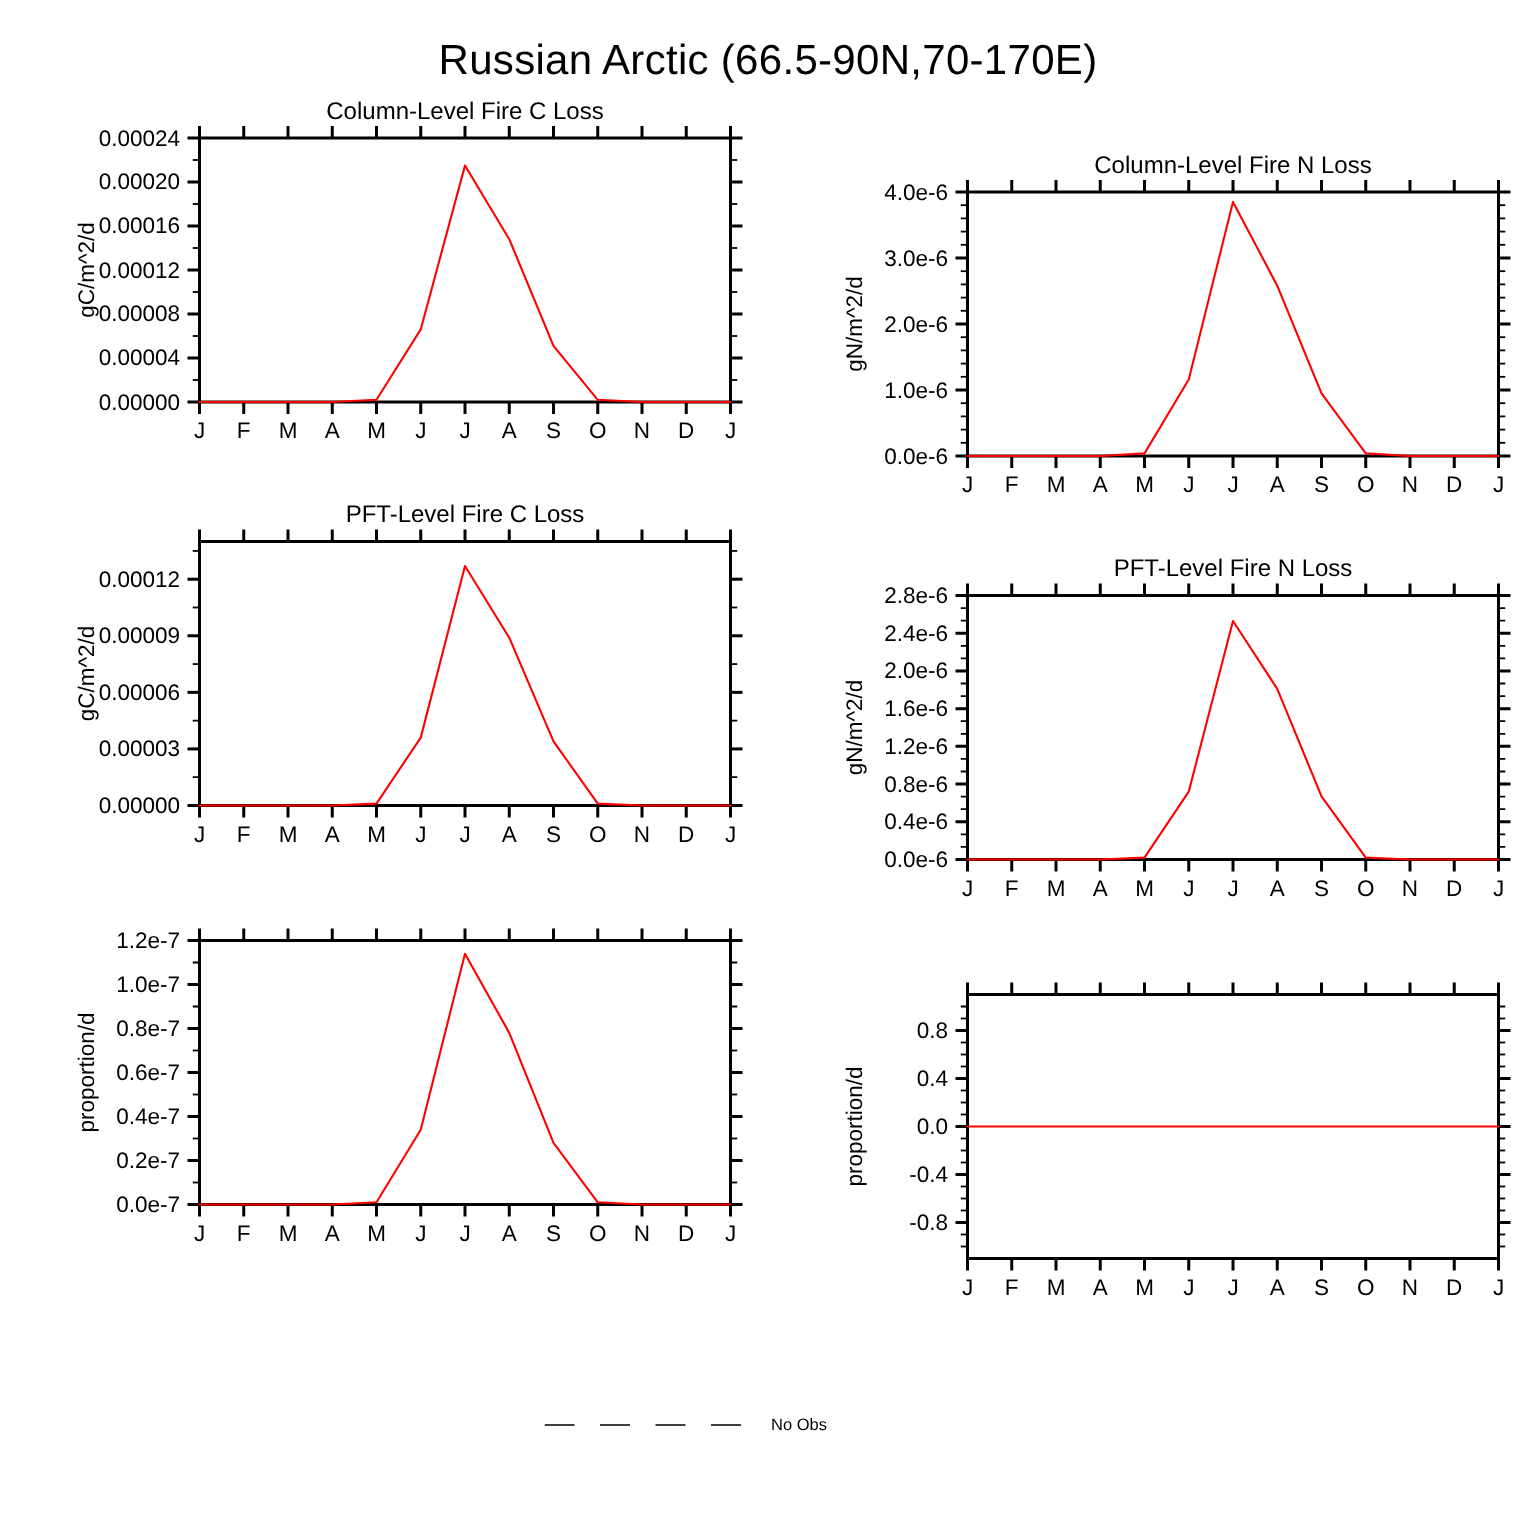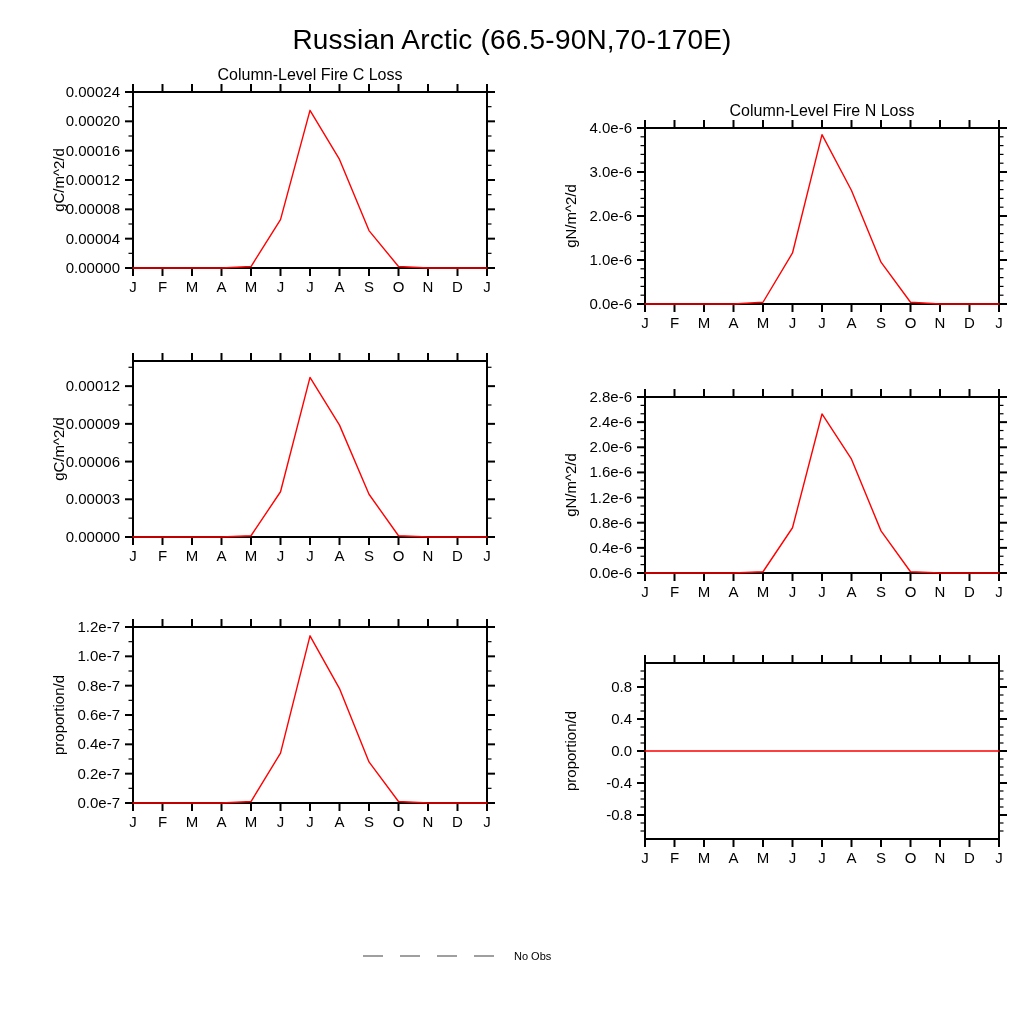--- a/index.html
+++ b/index.html
@@ -9,21 +9,21 @@
               font-size:28px;letter-spacing:0.2px;}
   .panel{position:absolute;width:512px;height:270px;text-decoration:underline;}
   .c0{left:0;} .c1{left:512px;margin-top:36px;}
   .r0{top:60px;} .r1{top:329px;} .r2{top:595px;}
   .panel-title{position:absolute;left:133px;width:354px;top:6px;text-align:center;font-size:16px;}
   .ylabel{position:absolute;left:58px;top:120px;transform:translate(-50%,-50%) rotate(-90deg);
           font-size:15px;white-space:nowrap;}
   svg.chart{position:absolute;left:0;top:0;}
   svg text{font-family:"Liberation Sans",sans-serif;fill:#000;}
   .legend-entry{position:absolute;display:flex;align-items:center;gap:6px;}
-  #legend-entry-0{left:363px;top:938px;height:24px;align-items:flex-end;}
+  #legend-entry-0{left:363px;top:938px;height:24px;}
   #legend-entry-1{left:363px;top:983px;height:24px;}
   .legend-label-sm{font-size:11px;}
   .legend-label-xs{font-size:10px;}
 </style>
 </head>
 <body>
 
 <div class="figure">
 
   <div class="main-title">Russian Arctic (66.5-90N,70-170E)</div>
@@ -198,20 +198,21 @@
         <line x1="487" y1="58.400000000000006" x2="491.5" y2="58.400000000000006" stroke="#000000" stroke-width="1.2"></line>
         <line x1="128.5" y1="49.599999999999994" x2="133" y2="49.599999999999994" stroke="#000000" stroke-width="1.2"></line>
         <line x1="487" y1="49.599999999999994" x2="491.5" y2="49.599999999999994" stroke="#000000" stroke-width="1.2"></line>
         <line x1="128.5" y1="40.79999999999998" x2="133" y2="40.79999999999998" stroke="#000000" stroke-width="1.2"></line>
         <line x1="487" y1="40.79999999999998" x2="491.5" y2="40.79999999999998" stroke="#000000" stroke-width="1.2"></line>
         <polyline points="133,208 162.5,208 192,208 221.5,208 251,206.24 280.5,156.96 310,38.599999999999966 339.5,94.47999999999999 369,166.2 398.5,206.24 428,208 457.5,208 487,208" fill="none" stroke="#ff0000" stroke-width="1.4" stroke-linejoin="round" stroke-linecap="round"></polyline>
       </svg>
   </div>
 
   <div class="panel r1 c0">
+    <div class="panel-title">PFT-Level Fire C Loss</div>
     <div class="ylabel">gC/m^2/d</div>
     <svg class="chart" width="512" height="270">
         <rect x="133" y="32" width="354" height="176" fill="none" stroke="#000000" stroke-width="2"></rect>
         <line x1="133" y1="208" x2="133" y2="216" stroke="#000000" stroke-width="2"></line>
         <line x1="133" y1="32" x2="133" y2="24" stroke="#000000" stroke-width="2"></line>
         <text x="133" y="232" text-anchor="middle" font-size="15">J</text>
         <line x1="162.5" y1="208" x2="162.5" y2="216" stroke="#000000" stroke-width="2"></line>
         <line x1="162.5" y1="32" x2="162.5" y2="24" stroke="#000000" stroke-width="2"></line>
         <text x="162.5" y="232" text-anchor="middle" font-size="15">F</text>
         <line x1="192" y1="208" x2="192" y2="216" stroke="#000000" stroke-width="2"></line>
@@ -270,20 +271,21 @@
         <line x1="487" y1="113.7142857142857" x2="491.5" y2="113.7142857142857" stroke="#000000" stroke-width="1.2"></line>
         <line x1="128.5" y1="75.99999999999997" x2="133" y2="75.99999999999997" stroke="#000000" stroke-width="1.2"></line>
         <line x1="487" y1="75.99999999999997" x2="491.5" y2="75.99999999999997" stroke="#000000" stroke-width="1.2"></line>
         <line x1="128.5" y1="38.28571428571428" x2="133" y2="38.28571428571428" stroke="#000000" stroke-width="1.2"></line>
         <line x1="487" y1="38.28571428571428" x2="491.5" y2="38.28571428571428" stroke="#000000" stroke-width="1.2"></line>
         <polyline points="133,208 162.5,208 192,208 221.5,208 251,206.74285714285713 280.5,162.74285714285713 310,48.34285714285713 339.5,96.1142857142857 369,165.25714285714287 398.5,206.74285714285713 428,208 457.5,208 487,208" fill="none" stroke="#ff0000" stroke-width="1.4" stroke-linejoin="round" stroke-linecap="round"></polyline>
       </svg>
   </div>
 
   <div class="panel r1 c1">
+    <div class="panel-title">PFT-Level Fire N Loss</div>
     <div class="ylabel">gN/m^2/d</div>
     <svg class="chart" width="512" height="270">
         <rect x="133" y="32" width="354" height="176" fill="none" stroke="#000000" stroke-width="2"></rect>
         <line x1="133" y1="208" x2="133" y2="216" stroke="#000000" stroke-width="2"></line>
         <line x1="133" y1="32" x2="133" y2="24" stroke="#000000" stroke-width="2"></line>
         <text x="133" y="232" text-anchor="middle" font-size="15">J</text>
         <line x1="162.5" y1="208" x2="162.5" y2="216" stroke="#000000" stroke-width="2"></line>
         <line x1="162.5" y1="32" x2="162.5" y2="24" stroke="#000000" stroke-width="2"></line>
         <text x="162.5" y="232" text-anchor="middle" font-size="15">F</text>
         <line x1="192" y1="208" x2="192" y2="216" stroke="#000000" stroke-width="2"></line>

